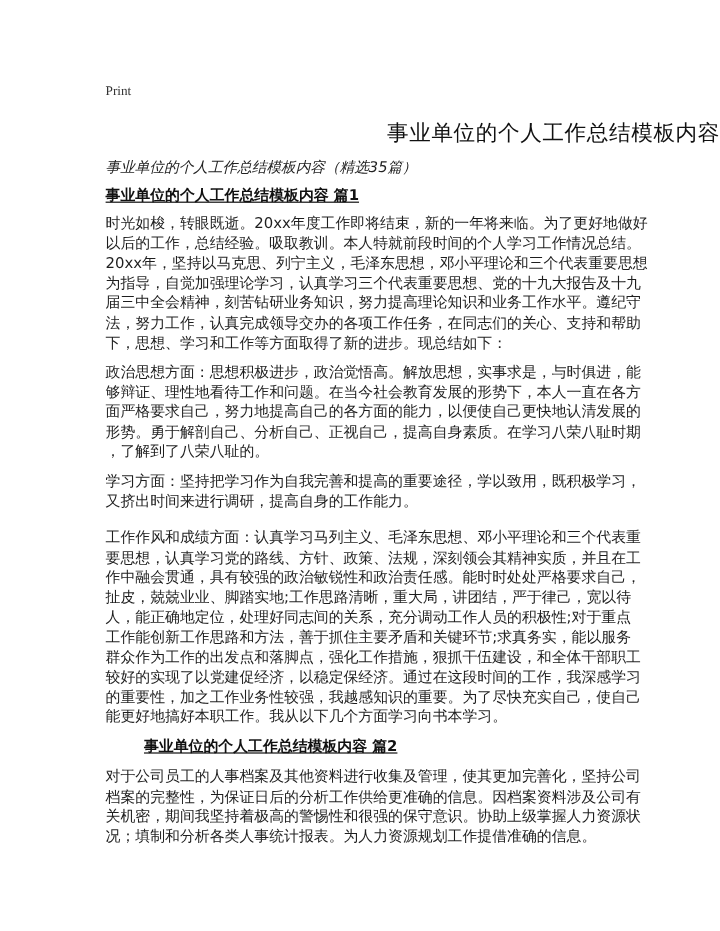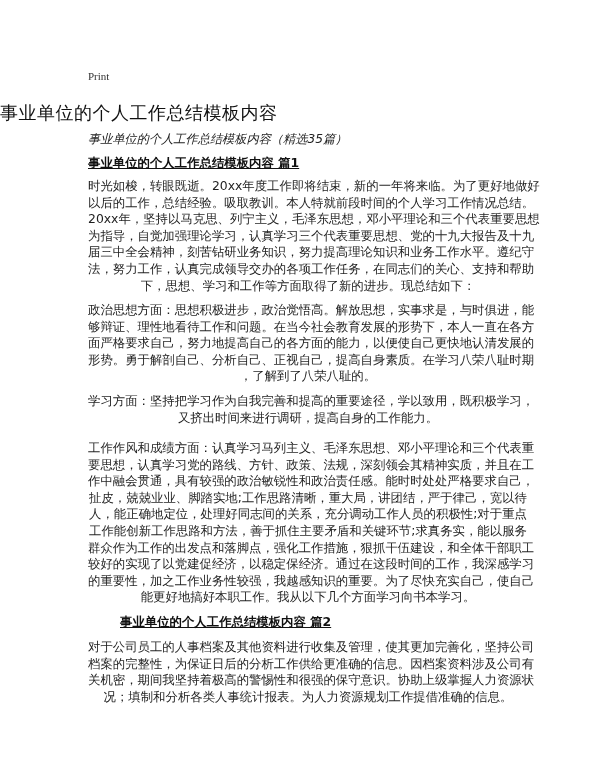--- a/index.html
+++ b/index.html
@@ -29,27 +29,28 @@
       font-family: "Liberation Serif", "DejaVu Serif", serif;
       font-size: 11px;
       color: #333333;
       line-height: 14px;
     }
     .doc-title {
       position: absolute;
       left: 0;
       width: 600px;
       top: 101px;
-      text-align: left;
+      text-align: right;
       font-size: 18px;
       line-height: 24px;
       color: #111111;
       font-weight: normal;
       margin: 0;
       letter-spacing: 0.5px;
+      font-family: Liberation Mono, monospace;
     }
     .subtitle {
       position: absolute;
       left: 88px;
       top: 131px;
       font-size: 12.2px;
       line-height: 16px;
       color: #222222;
       white-space: nowrap;
       font-style: italic;
@@ -63,21 +64,20 @@
       color: #111111;
       white-space: nowrap;
       margin: 0;
       text-decoration: underline;
     }
     .para {
       position: absolute;
       left: 88px;
       width: 440px;
       margin: 0;
-      text-align: center;
     }
     .line {
       display: block;
       font-size: 12.4px;
       line-height: 16.6px;
       height: 16.6px;
       white-space: nowrap;
       color: #1e1e1e;
     }
   </style>

